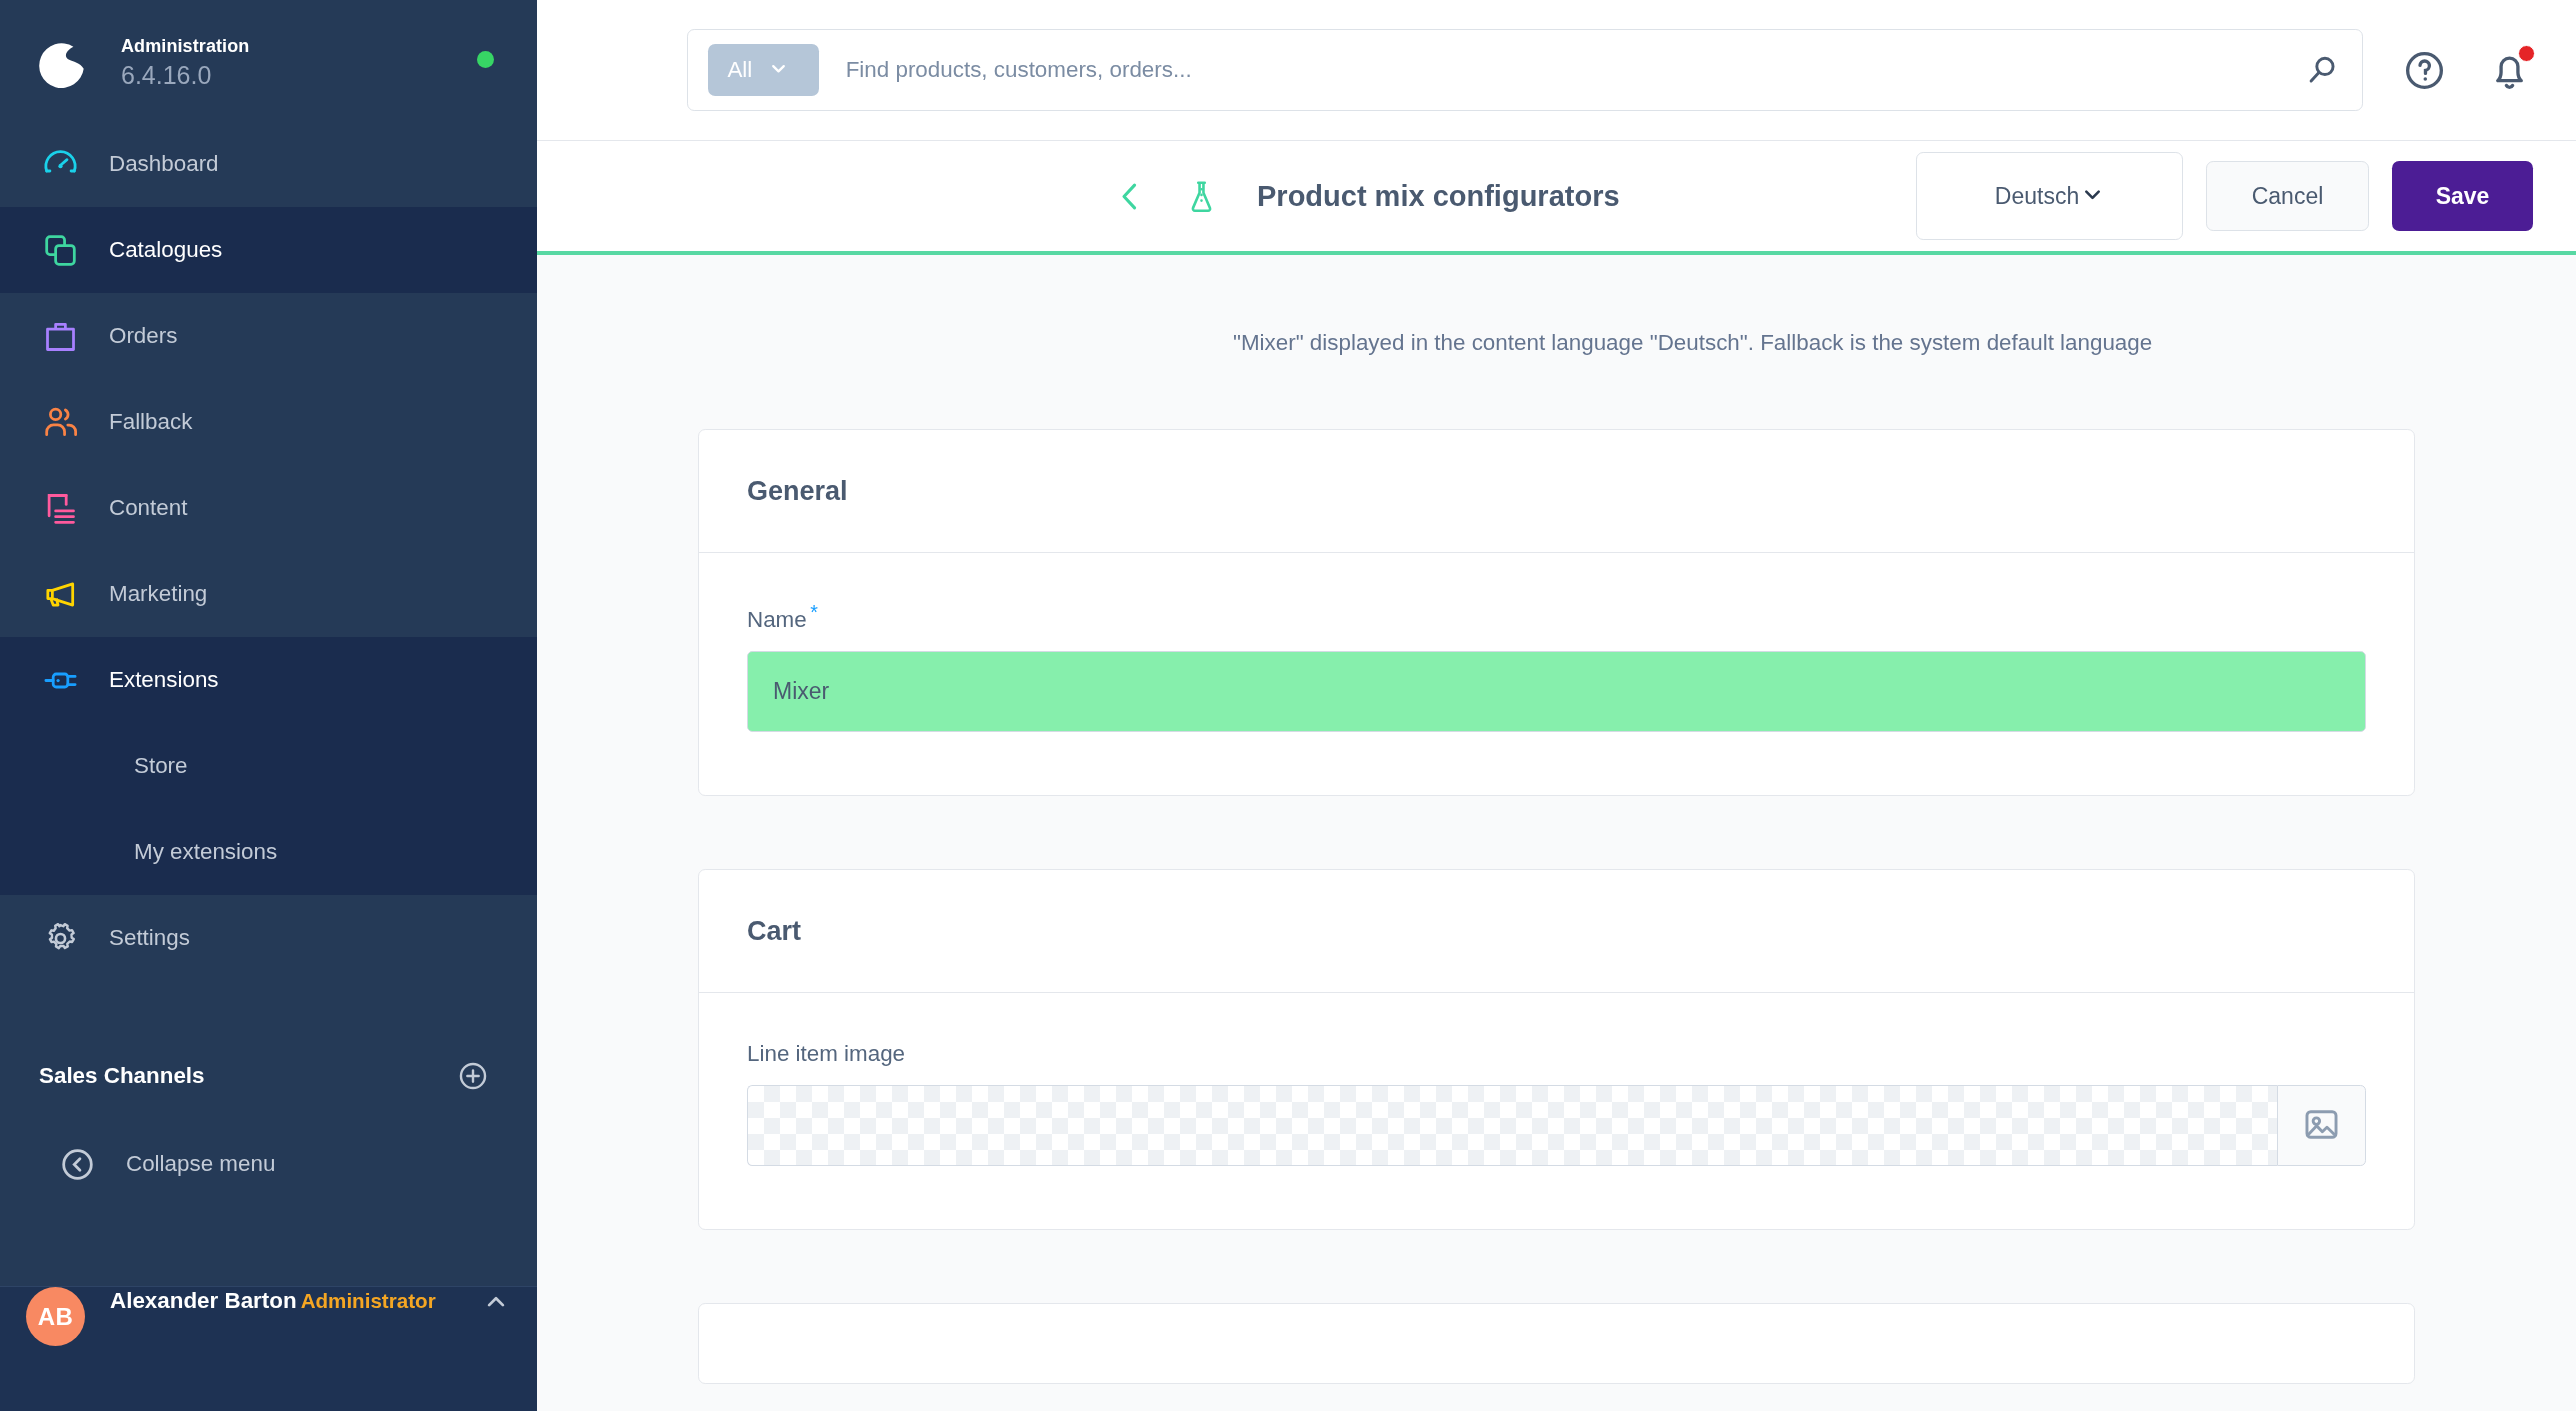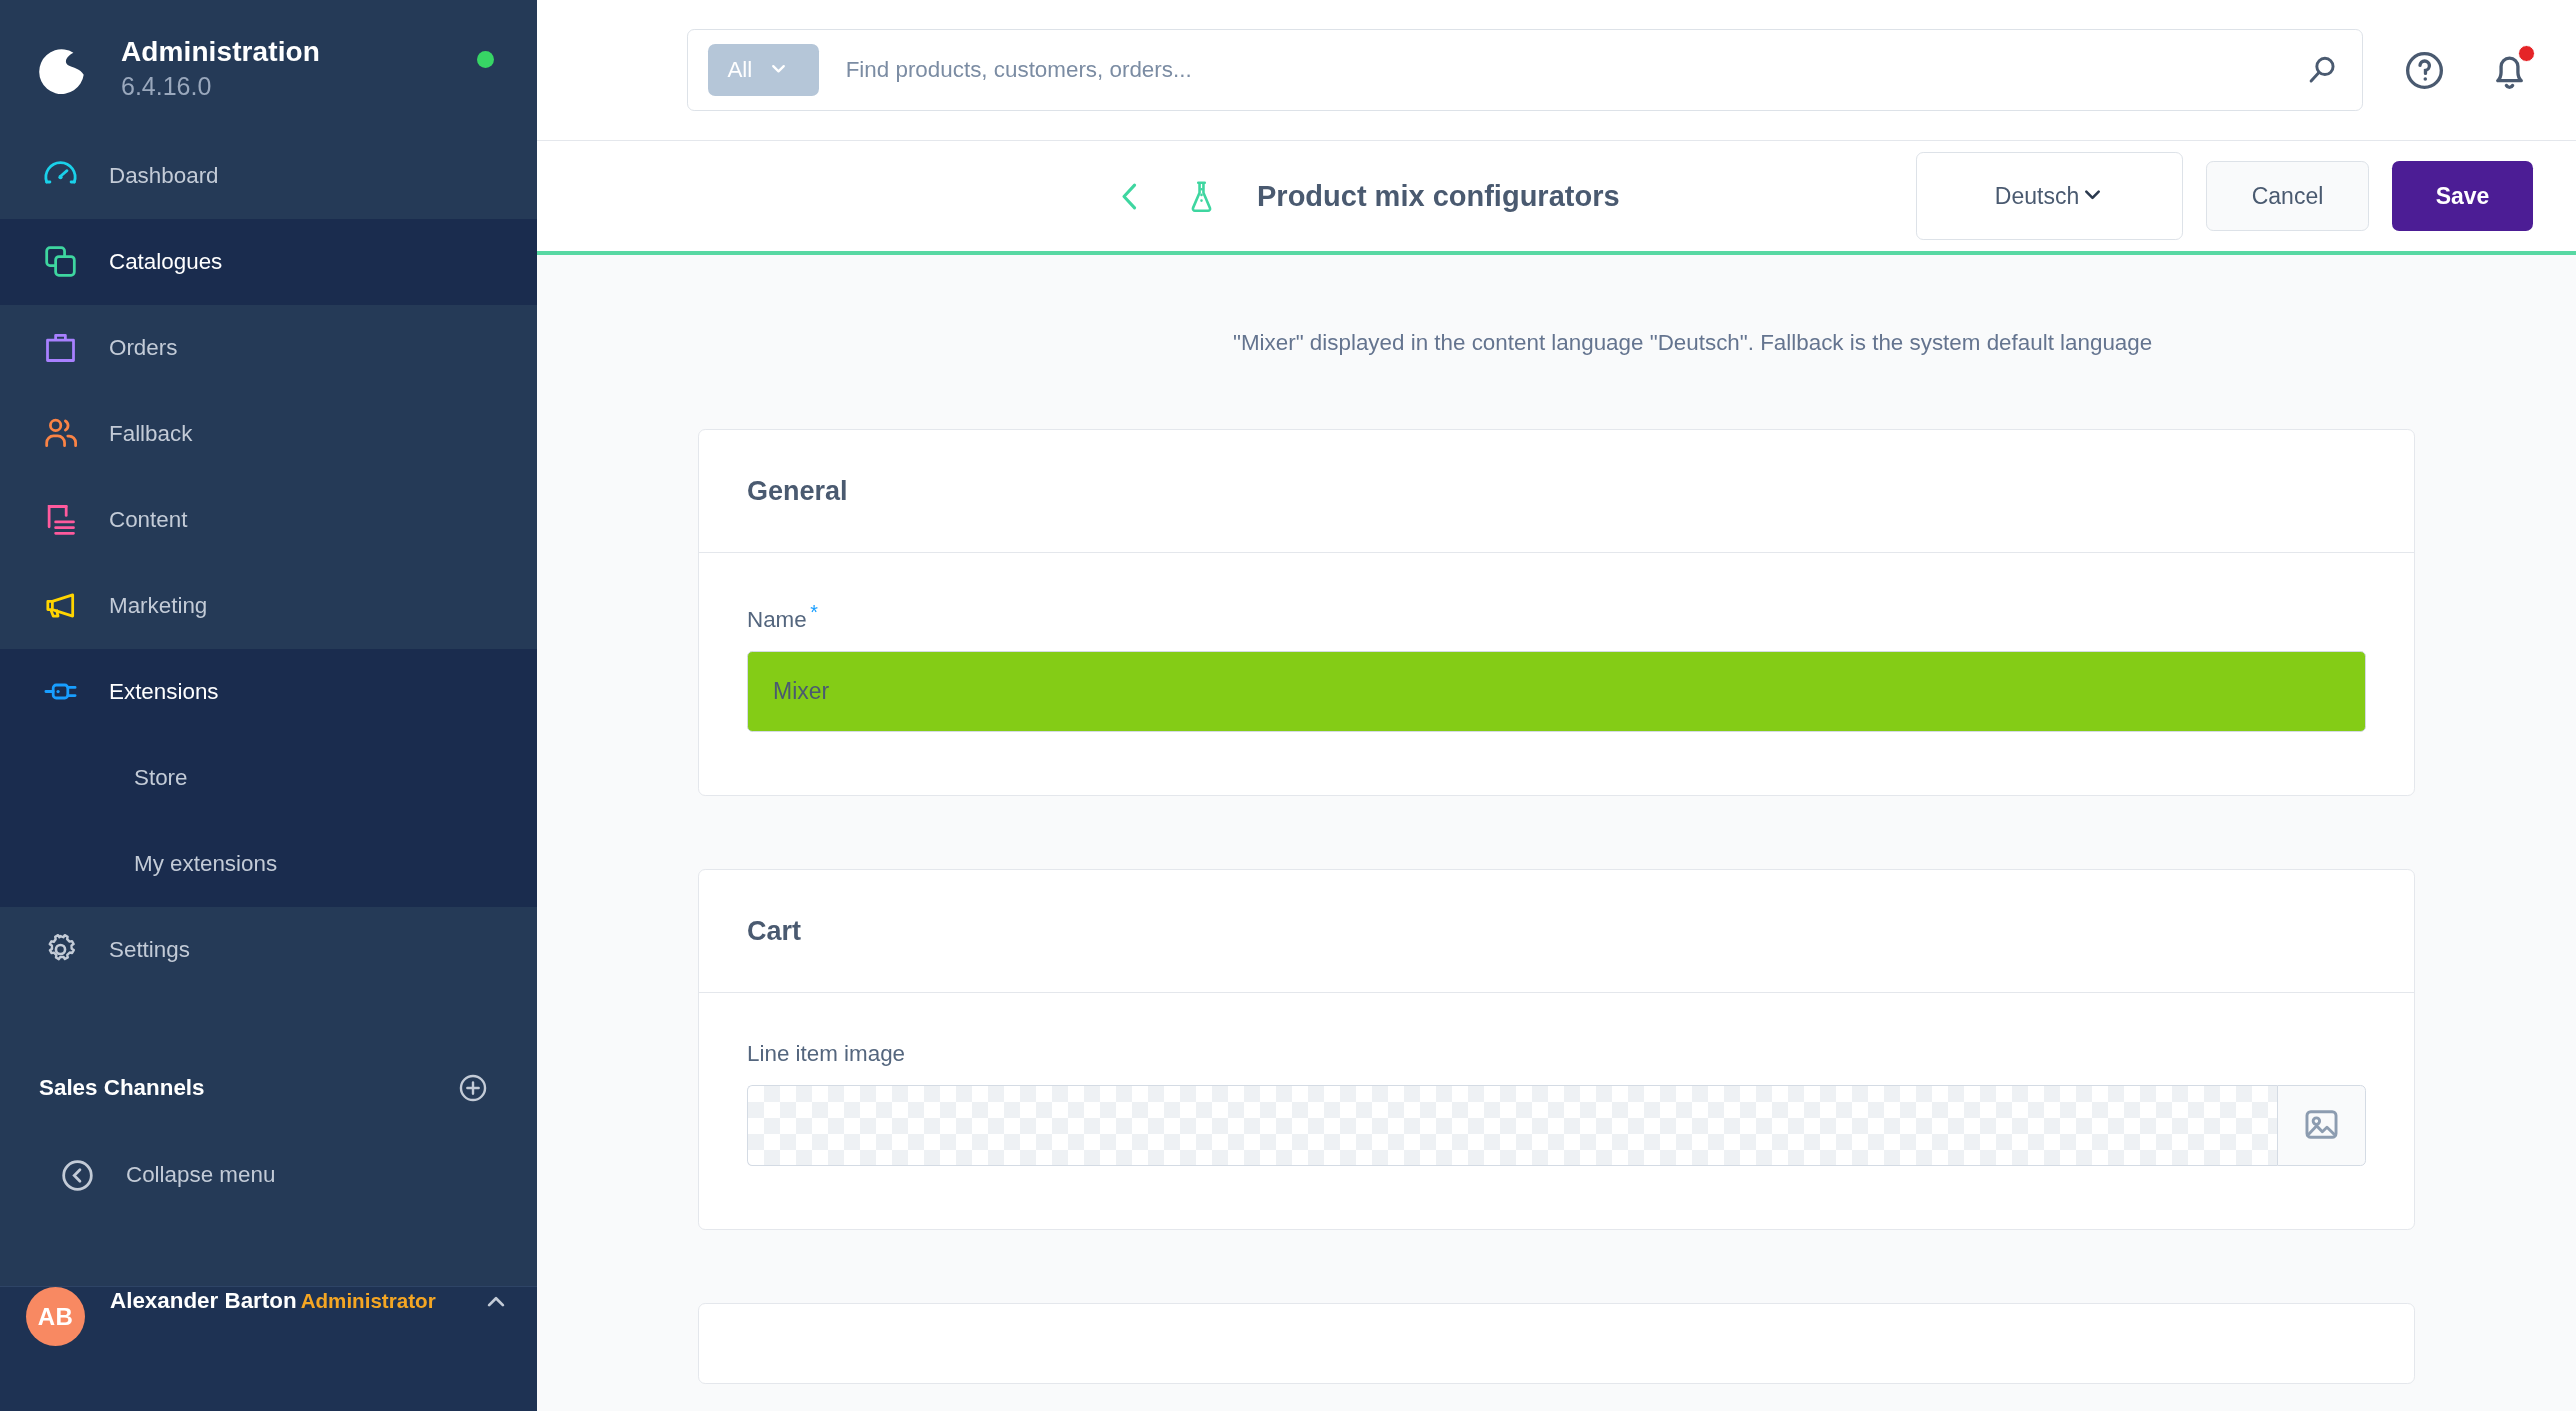--- a/index.html
+++ b/index.html
@@ -18,21 +18,21 @@
     display: flex; flex-direction: column;
     position: relative;
   }
   .sb-brand {
     display: flex; align-items: center;
     padding: 36px 39px 30px 39px;
     position: relative;
   }
   .sb-logo { width: 55px; height: 55px; flex: 0 0 55px; }
   .sb-brand-text { margin-left: 27px; }
-  .sb-title { color: #fff; font-size: 28px; font-weight: bold; line-height: 1.12; letter-spacing: 0.1px; }
+  .sb-title { color: #fff; font-size: 18px; font-weight: bold; line-height: 1.12; letter-spacing: 0.1px; }
   .sb-version { color: #9aa8bd; font-size: 25px; line-height: 1.3; margin-top: 2.7px; }
   .sb-status-dot {
     position: absolute; right: 43px; top: 51px;
     width: 17px; height: 17px; border-radius: 50%; background: #37d565;
   }
 
   .sb-nav { display: flex; flex-direction: column; }
   .nav-item {
     display: flex; align-items: center;
     height: 86px; padding: 0 0 0 39px;
@@ -159,21 +159,21 @@
     height: 123px; display: flex; align-items: center;
     padding: 0 48px; border-bottom: 0.9px solid #e4e7ec;
   }
   .card-title { font-size: 27px; color: #4a5a70; font-weight: bold; }
   .card-body { padding: 48px 48px 63px 48px; }
 
   .field-label { font-size: 22.4px; color: #54667e; margin-bottom: 18px; display: inline-block; }
   .req-star { color: #189eff; font-size: 19.7px; vertical-align: super; margin-left: 3.6px; }
   .text-input {
     width: 100%; height: 81px;
-    border: 0.9px solid #d4dbe4; border-radius: 5.4px; background: #84cc16;
+    border: 0.9px solid #d4dbe4; border-radius: 5.4px; background: #86efac;
     padding: 0 25px; font-size: 23px; color: #4a5a70;
     font-family: "Liberation Sans", sans-serif; outline: none;
   }
 
   .upload-row { display: flex; align-items: stretch; }
   .upload-zone {
     flex: 1; height: 81px;
     border: 0.9px solid #d4dbe4; border-right: none;
     border-radius: 5.4px 0 0 5.4px;
     background-color: #ffffff;

